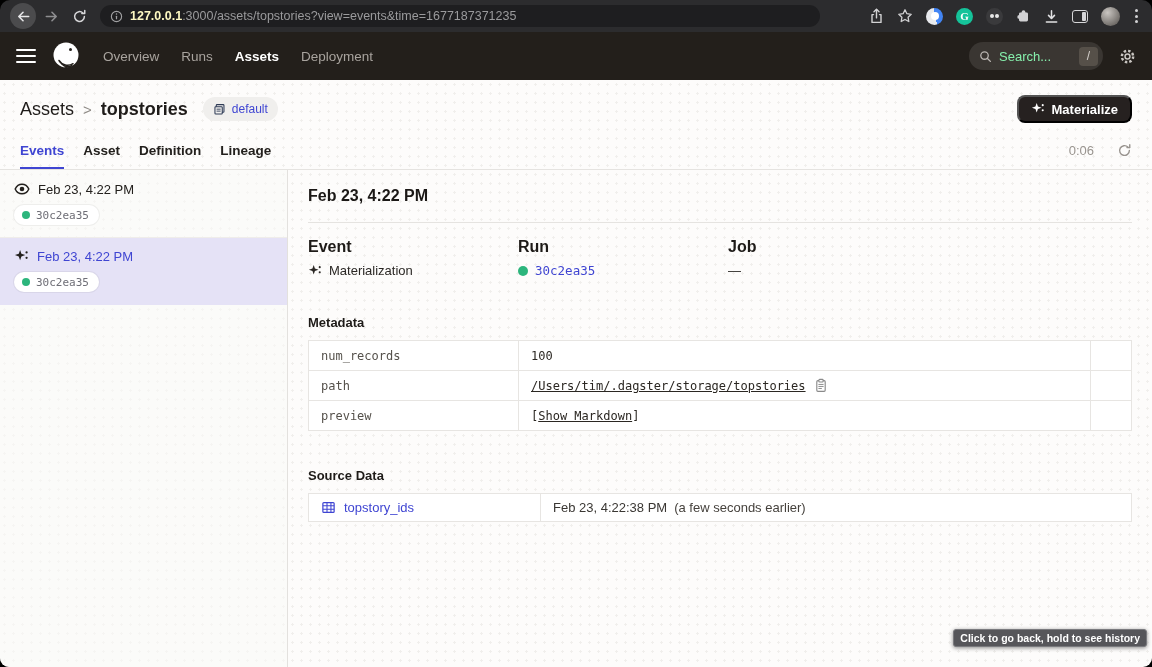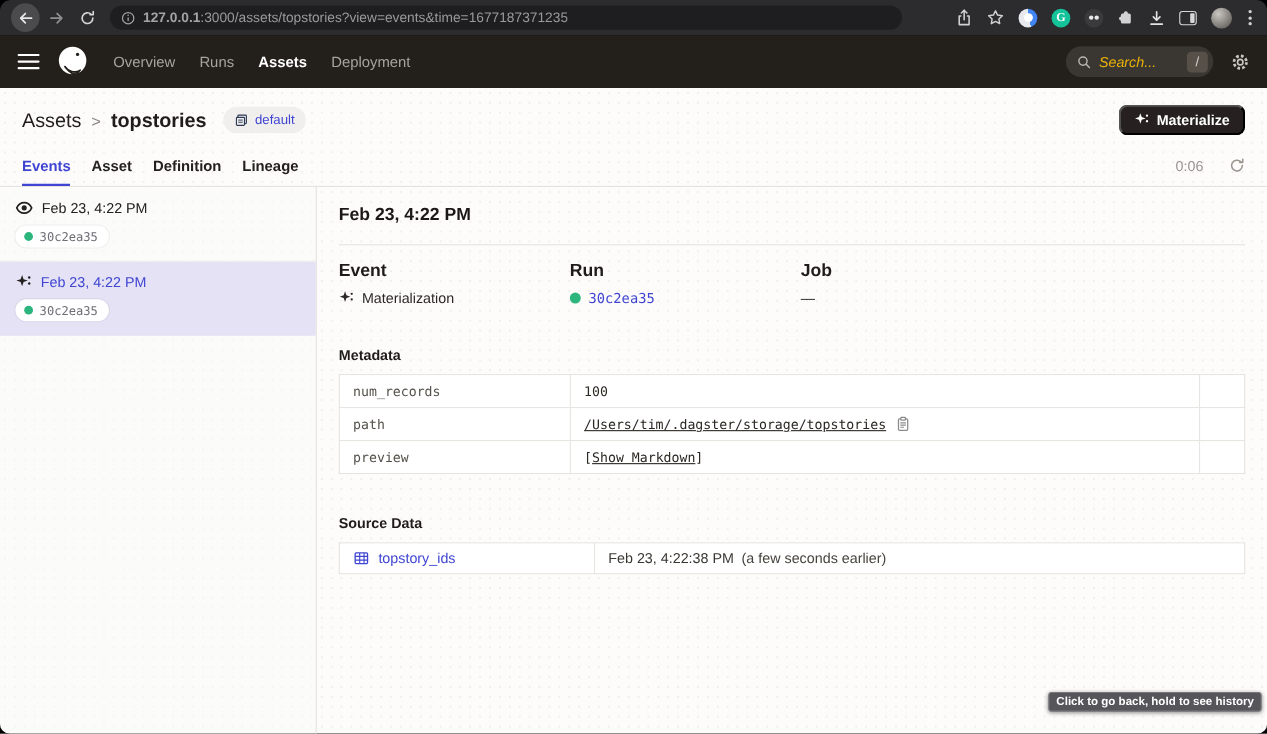--- a/index.html
+++ b/index.html
@@ -19,21 +19,21 @@
     display:flex; align-items:center; padding:0 10px; gap:2px;
   }
   .chrome-btn { width:26px; height:26px; display:flex; align-items:center; justify-content:center; border-radius:50%; flex:0 0 auto; }
   .chrome-btn.hovered { background:#4b4b4d; }
   .omnibox {
     flex:1; height:22px; margin:0 8px 0 6px; max-width:720px;
     background:#1e1e20; border-radius:11px;
     display:flex; align-items:center; padding:0 10px; gap:7px;
   }
   .url { font-size:12.5px; color:#9a9a9c; white-space:nowrap; overflow:hidden; }
-  .url b { color:#a3a3a3; font-weight:700; }
+  .url b { color:#fef9c3; font-weight:700; }
   .chrome-right { display:flex; align-items:center; gap:13px; margin-left:auto; padding-right:2px; }
   .ext-circle { width:17px; height:17px; border-radius:50%; display:flex; align-items:center; justify-content:center; flex:0 0 auto; }
   .ext-blue { background:conic-gradient(#4285f4 0 160deg, #e8eaed 160deg 360deg); position:relative; }
   .ext-blue::after { content:""; width:8px; height:8px; background:#fff; border-radius:50%; position:absolute; top:4.5px; left:4.5px; }
   .ext-green { background:#15c39a; color:#fff; font-size:11px; font-weight:700; font-family:"Liberation Serif", serif; }
   .ext-dark { background:#3a3a3c; position:relative; }
   .ext-dark i { width:4px; height:4px; background:#e8e8e8; border-radius:50%; display:inline-block; margin:0 0.5px; }
   .panel-icon { width:16px; height:13px; border:1.5px solid #d7d7d9; border-radius:3px; position:relative; }
   .panel-icon::after { content:""; position:absolute; right:1px; top:1px; bottom:1px; width:4.5px; background:#d7d7d9; border-radius:1px; }
   .avatar { width:19px; height:19px; border-radius:50%; background:radial-gradient(circle at 35% 30%, #c9c5c1, #6f6b67 75%); }
@@ -46,21 +46,21 @@
   .hamburger i { height:2.5px; background:#fff; border-radius:1px; }
   .dlogo { margin-left:15px; }
   .dnav-links { display:flex; align-items:flex-end; gap:22px; margin-left:22px; }
   .dnav-link { font-size:13.5px; color:#A8A39E; cursor:pointer; }
   .dnav-link.active { color:#fff; font-weight:700; }
   .dnav-right { margin-left:auto; display:flex; align-items:center; gap:16px; }
   .search-pill {
     width:134px; height:28px; border-radius:14px; background:#3a3632;
     display:flex; align-items:center; gap:7px; padding:0 5px 0 10px;
   }
-  .search-ph { font-size:13px; color:#eab308; flex:1;font-style:italic; }
+  .search-ph { font-size:13px; color:#86efac; flex:1; }
   .slash-key { width:19px; height:19px; background:#565049; border-radius:4px; color:#d6d2ce; font-size:12px; display:flex; align-items:center; justify-content:center; }
 
   
   .page {
     height:587px; background:#FDFCFB; border-radius:0 0 9px 9px; overflow:hidden;
     display:flex; flex-direction:column;
     background-image:radial-gradient(circle, rgba(100,90,75,0.08) 1px, transparent 1.2px);
     background-size:9px 9px;
   }
   .page-head { padding:15px 20px 0; border-bottom:1px solid #E5E3E0; flex:0 0 auto; }

